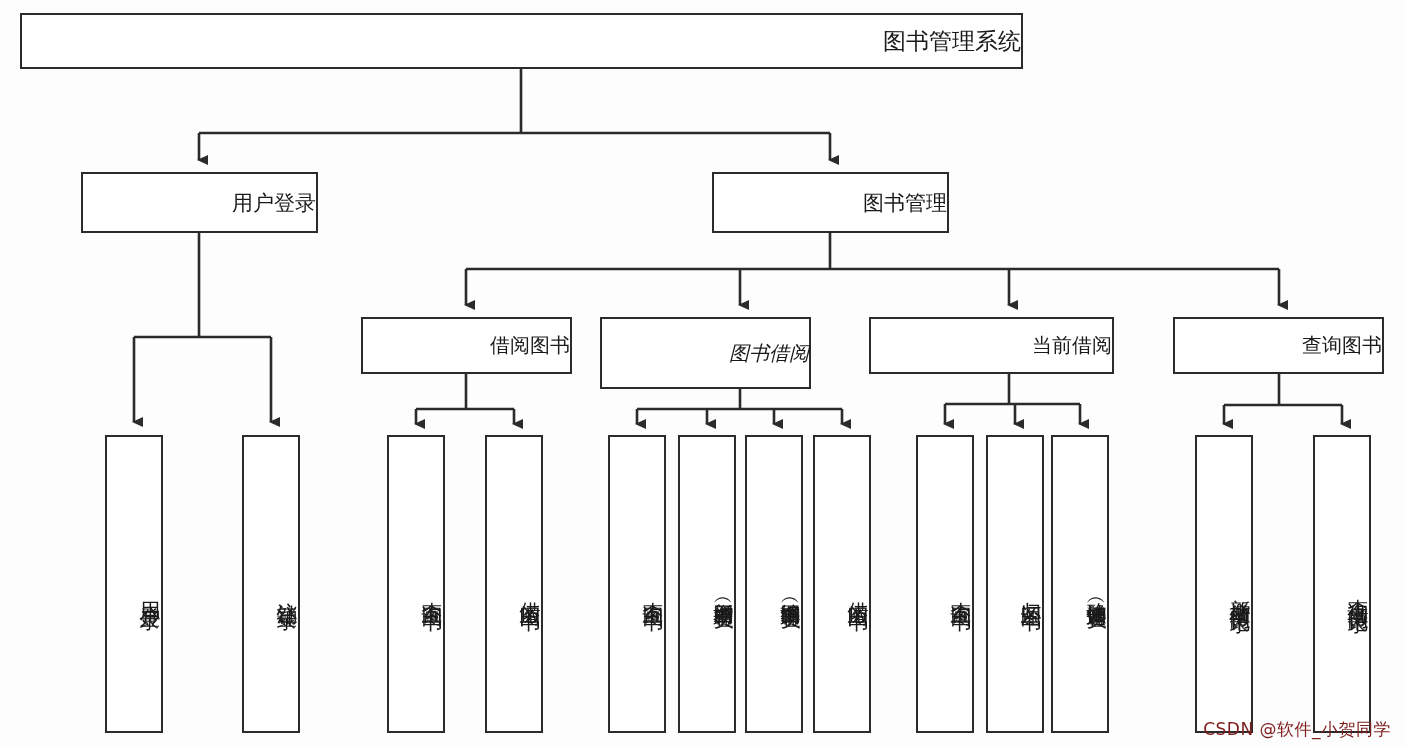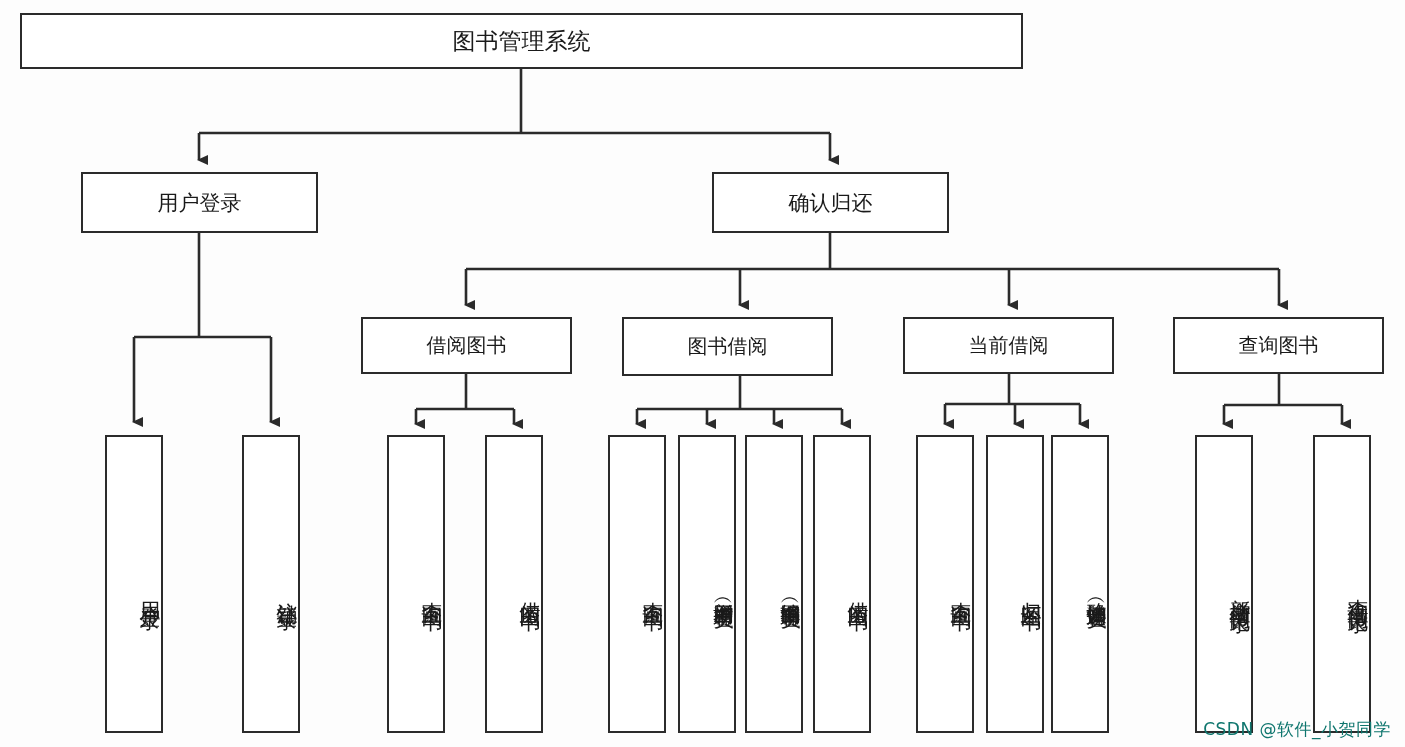--- a/index.html
+++ b/index.html
@@ -23,21 +23,21 @@
     width: 1405px;
     height: 747px;
   }
   .node {
     position: absolute;
     box-sizing: border-box;
     background: #ffffff;
     border: 2.5px solid #2b2b2b;
     display: flex;
     align-items: center;
-    justify-content: center;
+    justify-content: flex-end;
     color: #1a1a1a;
   }
   .node.level0 { font-size: 23px; }
   .node.level1 { font-size: 21px; }
   .node.level2 { font-size: 20px; }
   .node.leaf {
     writing-mode: vertical-rl;
     text-orientation: upright;
     font-size: 21px;
     letter-spacing: 3px;
@@ -45,21 +45,21 @@
     padding-top: 14px;
     align-items: flex-start;
     justify-content: center;
   }
   .node.leaf.tall-text { font-size: 20px; letter-spacing: 1px; }
   .watermark {
     position: absolute;
     right: 14px;
     bottom: 6px;
     font-size: 17px;
-    color: #0f766e;
+    color: #7f1d1d;
     letter-spacing: 0.5px;
     white-space: nowrap;
     pointer-events: none;
   }
 </style>
 </head>
 <body>
 
 <div id="canvas">
 
@@ -114,30 +114,30 @@
   </svg>
 
   <div class="node level0" style="left:20px; top:13px; width:1003px; height:56px;">
     <span>图书管理系统</span>
   </div>
 
   <div class="node level1" style="left:81px; top:172px; width:237px; height:61px;">
     <span>用户登录</span>
   </div>
   <div class="node level1" style="left:712px; top:172px; width:237px; height:61px;">
-    <span>确认归还</span>
+    <span>图书管理</span>
   </div>
 
   <div class="node level2" style="left:361px; top:317px; width:211px; height:57px;">
     <span>借阅图书</span>
   </div>
-  <div class="node level2" style="left:622px; top:317px; width:211px; height:59px;">
+  <div class="node level2" style="left:600px; top:317px; width:211px; height:72px;font-style:italic;">
     <span>图书借阅</span>
   </div>
-  <div class="node level2" style="left:903px; top:317px; width:211px; height:57px;">
+  <div class="node level2" style="left:869px; top:317px; width:245px; height:57px;">
     <span>当前借阅</span>
   </div>
   <div class="node level2" style="left:1173px; top:317px; width:211px; height:57px;">
     <span>查询图书</span>
   </div>
 
   <div class="node leaf" style="left:105px; top:435px; width:58px; height:298px;">
     <span>用户登录</span>
   </div>
   <div class="node leaf" style="left:242px; top:435px; width:58px; height:298px;">

